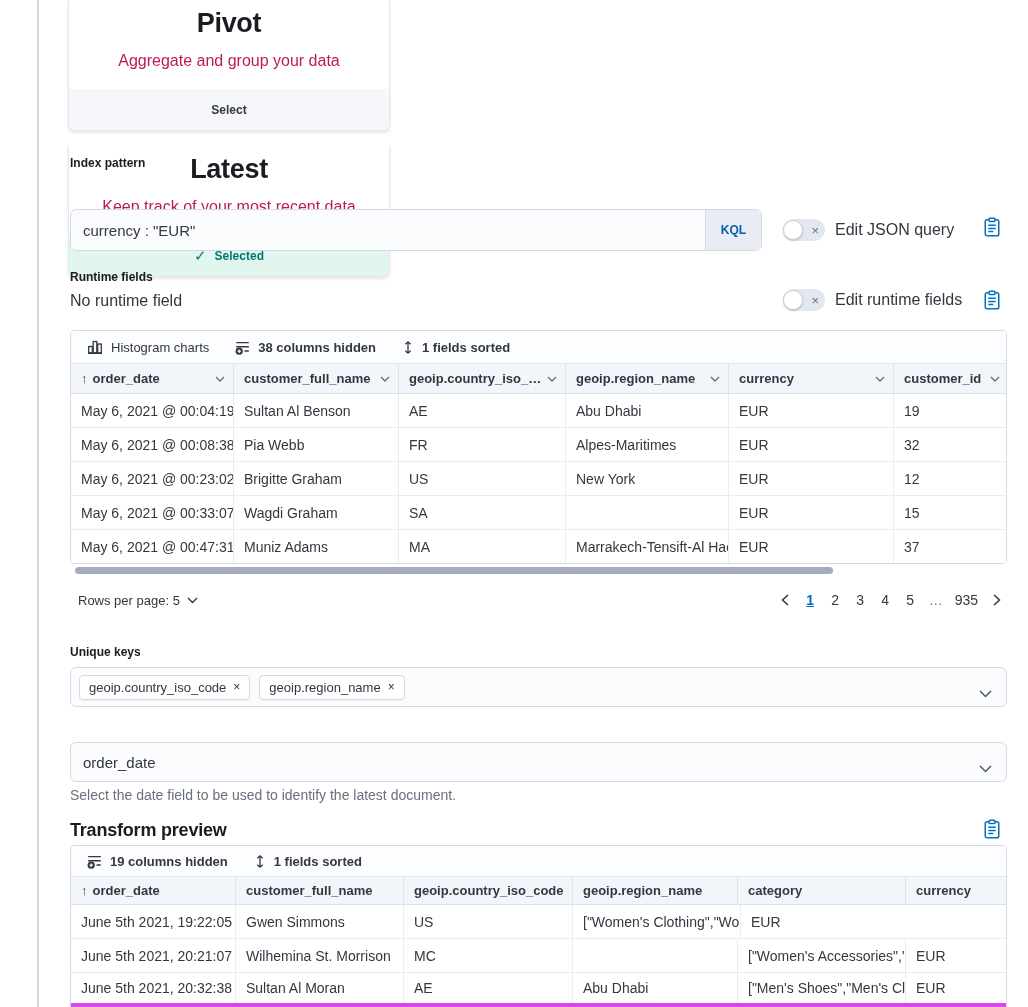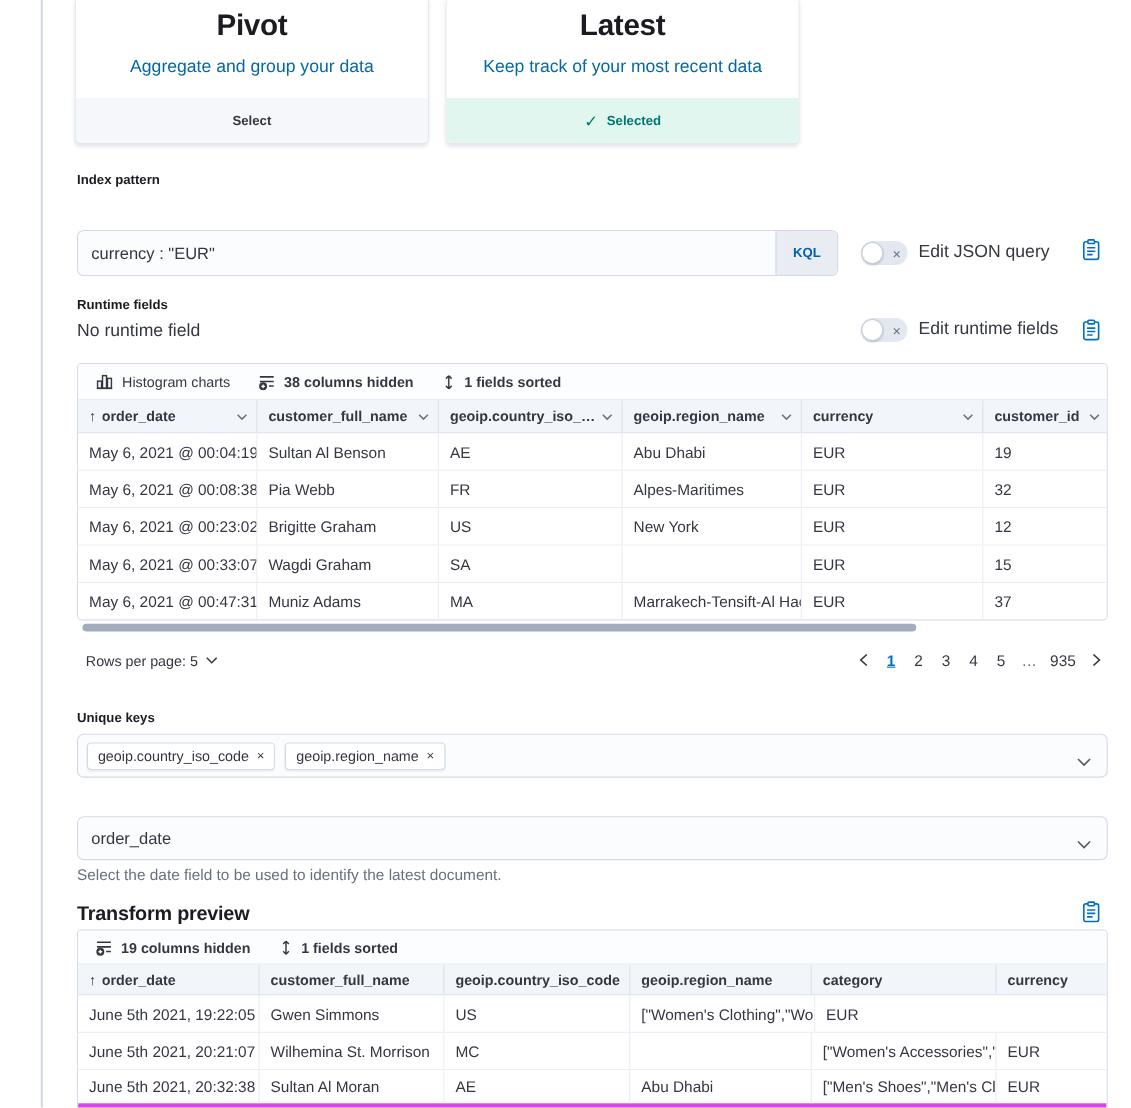--- a/index.html
+++ b/index.html
@@ -8,30 +8,30 @@
     font-family: "Liberation Sans", sans-serif;
     color: #343741;
     background: #fff;
     position: relative;
   }
   .step-line { position: absolute; left: 37px; top: 0; height: 100%; width: 2px; background: #d3dae6; }
   .content { position: absolute; left: 70px; top: 0; width: 937px; height: 1007px; }
   .abs { position: absolute; left: 0; }
 
   
-  .cards-row { top: 0; display: flex; gap: 15px; margin-left: -2px; }
+  .cards-row { top: 0; display: flex; gap: 15px; margin-left: -2px; flex-direction: column; }
   .type-card {
     width: 322px; height: 131px; position: relative;
     background: #fff;
     border: 1px solid #e3e8f0; border-top: none;
     border-radius: 0 0 6px 6px;
     box-shadow: 0 2px 3px rgba(152,162,179,.25);
   }
   .card-title { font-size: 27px; font-weight: 700; color: #1a1c21; text-align: center; padding-top: 8px; letter-spacing: -.3px; }
-  .card-desc { font-size: 16px; text-align: center; margin-top: 13px; color: #0369a1; }
+  .card-desc { font-size: 16px; text-align: center; margin-top: 13px; color: #be185d; }
   .card-footer {
     position: absolute; bottom: 0; left: 0; right: 0; height: 41px;
     display: flex; align-items: center; justify-content: center; gap: 8px;
     font-size: 12px; font-weight: 700;
     background: #f5f7fa; border-radius: 0 0 6px 6px; cursor: pointer;
   }
   .type-card.selected .card-footer { background: #e2f6f0; color: #007871; }
   .check-glyph { color: #007871; font-size: 15px; font-weight: 400; }
 
   

